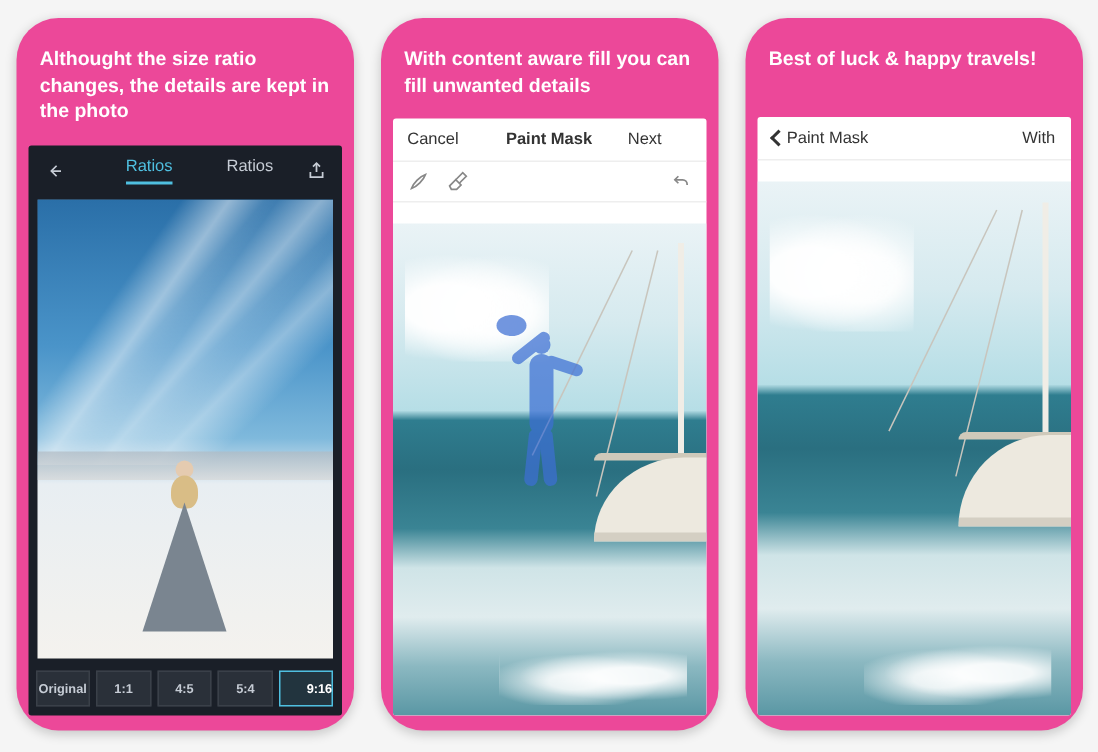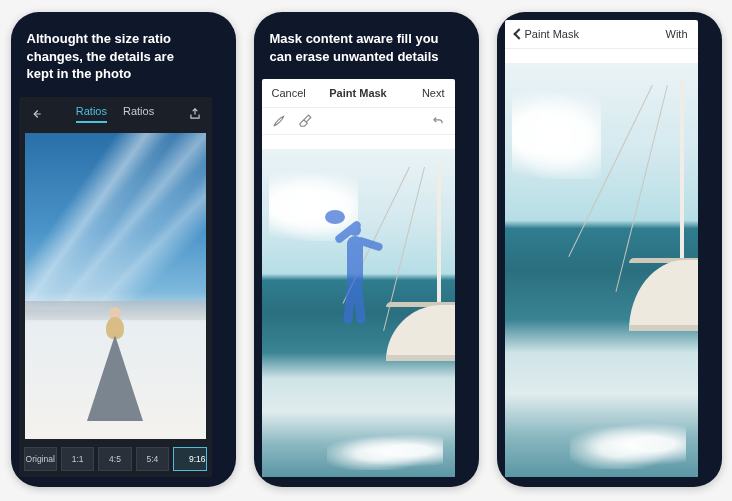--- a/index.html
+++ b/index.html
@@ -9,23 +9,23 @@
     background: #f5f5f5;
     font-family: -apple-system, BlinkMacSystemFont, 'Segoe UI', sans-serif;
     display: flex;
     gap: 18px;
     justify-content: center;
     padding: 12px 8px;
   }
   .phone {
     width: 225px;
     height: 475px;
-    background: #0f172a;
+    background: #ec4899;
     border-radius: 28px;
-    padding: 8px 24px 10px 8px;
+    padding: 8px 8px 10px 8px;
     display: flex;
     flex-direction: column;
     color: #fff;
     position: relative;
     box-shadow: 0 2px 8px rgba(0,0,0,0.2);
   }
   .caption {
     font-size: 13px;
     font-weight: 600;
     line-height: 1.35;
@@ -44,21 +44,21 @@
   
   .s1-top {
     display: flex;
     align-items: center;
     justify-content: space-between;
     padding: 8px 10px 4px 10px;
     font-size: 11px;
     color: #c6ccd5;
   }
   .s1-tabs { display: flex; gap: 16px; align-items: center; }
-  .s1-tab { padding-bottom: 4px; border-bottom: 2px solid transparent; cursor: pointer; }
+  .s1-tab { padding-bottom: 4px; border-bottom: 2px solid transparent; cursor: pointer; margin-left: 20px; }
   .s1-tab.active { color: #4fbfe0; border-bottom-color: #4fbfe0; }
   .s1-icon { width: 14px; height: 14px; color: #c6ccd5; display: flex; align-items: center; justify-content: center; }
   .s1-image {
     flex: 1;
     margin: 6px 6px 4px 6px;
     position: relative;
     overflow: hidden;
     background: linear-gradient(to bottom, #2a6fa8 0%, #4a94c9 32%, #7fb9dc 52%, #e8eef2 62%, #f4f2ee 100%);
   }
   .cloud-streak {
@@ -84,20 +84,21 @@
   .person-dress {
     width: 0; height: 0; margin: -4px auto 0;
     border-left: 28px solid transparent;
     border-right: 28px solid transparent;
     border-bottom: 86px solid #7a8590;
   }
   .s1-bottom {
     display: flex;
     gap: 4px;
     padding: 4px 5px 6px 5px;
+    font-weight: bold;
   }
   .ratio-btn {
     flex: 1;
     font-size: 8.5px;
     color: #c6ccd5;
     background: #2a3039;
     border: 1px solid #3a4049;
     padding: 6px 0;
     text-align: center;
     cursor: pointer;
@@ -108,21 +109,21 @@
     display: flex;
     align-items: center;
     justify-content: space-between;
     padding: 8px 10px;
     font-size: 11px;
     color: #333;
     border-bottom: 1px solid #eee;
   }
   .light-top .title { font-weight: 600; }
   .light-top .side { width: 42px; }
-  .light-top .side.r { text-align: right; }
+  .light-top .side.r { text-align: left; }
   .toolrow {
     display: flex;
     align-items: center;
     justify-content: space-between;
     padding: 6px 10px;
     border-bottom: 1px solid #eee;
   }
   .tool-icons { display: flex; gap: 12px; }
   .tiny-icon { width: 14px; height: 14px; color: #888; }
   .marine {
@@ -225,21 +226,21 @@
       <div class="ratio-btn">1:1</div>
       <div class="ratio-btn">4:5</div>
       <div class="ratio-btn">5:4</div>
       <div class="ratio-btn active">9:16</div>
     </div>
 
   </div>
 </div>
 
 <div class="phone">
-  <div class="caption">Mask content aware fill you can erase unwanted details</div>
+  <div class="caption">With content aware fill you can fill unwanted details</div>
   <div class="screen light">
 
     <div class="light-top">
       <span class="side">Cancel</span>
       <span class="title">Paint Mask</span>
       <span class="side r">Next</span>
     </div>
 
     <div class="toolrow">
       <div class="tool-icons">
@@ -281,20 +282,21 @@
         <div class="ov-body"></div>
         <div class="ov-leg1"></div>
         <div class="ov-leg2"></div>
       </div>
     </div>
 
   </div>
 </div>
 
 <div class="phone">
+  <div class="caption">Best of luck &amp; happy travels!</div>
   <div class="screen light">
 
     <div class="s3-top">
       <span class="back-chev">
         <span class="chev"></span>
         <span>Paint Mask</span>
       </span>
       <span>With</span>
     </div>
 

